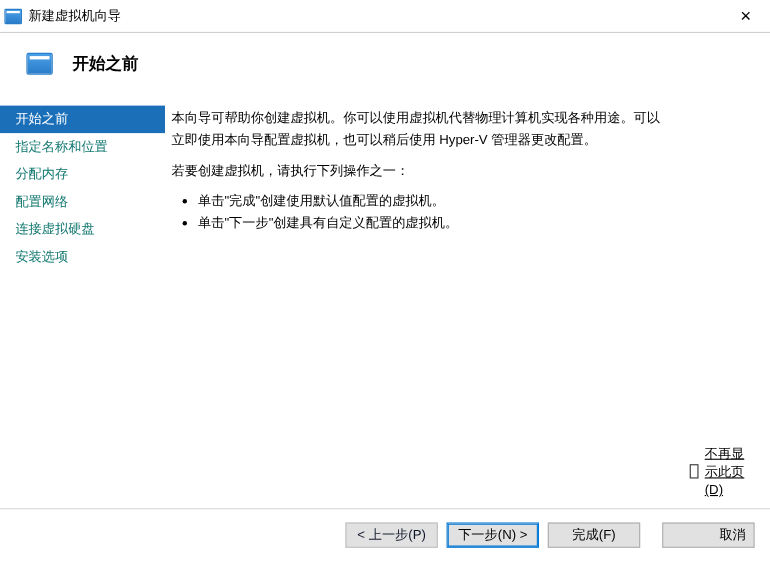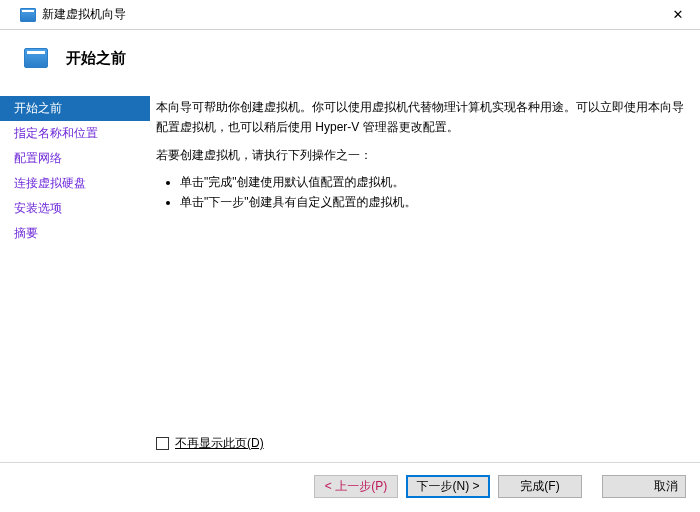--- a/index.html
+++ b/index.html
@@ -1,47 +1,47 @@
 <!DOCTYPE html>
 <html><head>
   <meta charset="utf-8">
   <style>
     * { margin: 0; padding: 0; box-sizing: border-box; font-family: "Microsoft YaHei", "Segoe UI", sans-serif; }
     body { background: #fff; width: 700px; height: 512px; display: flex; flex-direction: column; font-size: 12px; color: #000; }
     
-    .titlebar { height: 30px; display: flex; align-items: center; justify-content: space-between; border-bottom: 1px solid #d0d0d0; padding-left: 20px; }
+    .titlebar { height: 30px; display: flex; align-items: center; justify-content: space-between; border-bottom: 1px solid #d0d0d0; padding-left: 4px; }
     .titlebar-left { display: flex; align-items: center; gap: 6px; }
     .title-icon { width: 16px; height: 14px; background: linear-gradient(180deg, #4aa0e8 0%, #2a7dc8 100%); border: 1px solid #2a7dc8; border-radius: 1px; position: relative; }
     .title-icon::after { content: ""; position: absolute; left: 1px; right: 1px; top: 1px; height: 2px; background: #fff; }
     .titlebar-close { width: 44px; height: 29px; display: flex; align-items: center; justify-content: center; font-size: 13px; }
     
     .header { padding: 18px 24px 22px 24px; display: flex; align-items: center; gap: 18px; }
     .header-icon { width: 24px; height: 20px; background: linear-gradient(180deg, #4aa0e8 0%, #2a7dc8 100%); border: 1px solid #2a7dc8; border-radius: 2px; position: relative; }
     .header-icon::after { content: ""; position: absolute; left: 2px; right: 2px; top: 2px; height: 3px; background: #fff; }
     .header-title { font-size: 15px; font-weight: bold; }
     
     .content { display: flex; flex: 1; min-height: 0; }
     
     .sidebar { width: 150px; padding-top: 6px; }
-    .step { padding: 4px 10px 4px 14px; font-size: 12px; color: #6d28d9; cursor: pointer; }
+    .step { padding: 4px 10px 4px 14px; font-size: 12px; color: #0f766e; cursor: pointer; }
     .step.indent { }
     .step.active { background: #1a6fb8; color: #fff; }
     
-    .main { flex: 1; padding: 8px 14px 0 6px; display: flex; flex-direction: column; gap: 16px; }
+    .main { flex: 1; padding: 8px 14px 0 6px; display: flex; flex-direction: row; gap: 16px; }
     .body-text { line-height: 1.65; }
     .body-text p { margin-bottom: 8px; }
     .bullets { margin: 0 0 8px 24px; }
     .bullets li { list-style: disc; }
     
     .checkbox-row { margin-top: auto; padding: 8px 0 10px 0; display: flex; align-items: center; gap: 6px; text-decoration: underline; }
     .checkbox-box { width: 13px; height: 13px; border: 1px solid #333; }
     
     .footer { border-top: 1px solid #d8d8d8; padding: 12px 14px 14px 0; display: flex; justify-content: flex-end; gap: 8px; }
     .btn { min-width: 84px; height: 23px; background: #e1e1e1; border: 1px solid #adadad; font-size: 12px; display: flex; align-items: center; justify-content: center; cursor: pointer; }
-    .btn.disabled { color: #be185d; border-color: #bfbfbf; cursor: default; }
+    .btn.disabled { color: #0f172a; border-color: #bfbfbf; cursor: default; }
     .btn.default { border-color: #0078d7; box-shadow: inset 0 0 0 1px #0078d7; }
     .cancel-group { margin-left: 12px; padding-left: 44px; }
   </style>
 </head>
 <body>
 
 <div class="titlebar">
   <div class="titlebar-left">
     <span class="title-icon"></span>
     <span>新建虚拟机向导</span>
@@ -53,24 +53,24 @@
 
 <div class="header">
   <span class="header-icon"></span>
   <span class="header-title">开始之前</span>
 </div>
 
 <div class="content">
   <div class="sidebar">
     <div class="step active"><span>开始之前</span></div>
     <div class="step"><span>指定名称和位置</span></div>
+    <div class="step"><span>分配内存</span></div>
     <div class="step"><span>配置网络</span></div>
     <div class="step"><span>连接虚拟硬盘</span></div>
     <div class="step indent"><span>安装选项</span></div>
-    <div class="step"><span>摘要</span></div>
   </div>
 
   <div class="main">
     <div class="body-text">
       <p>本向导可帮助你创建虚拟机。你可以使用虚拟机代替物理计算机实现各种用途。可以立即使用本向导配置虚拟机，也可以稍后使用 Hyper-V 管理器更改配置。</p>
       <p>若要创建虚拟机，请执行下列操作之一：</p>
       <ul class="bullets">
         <li>单击"完成"创建使用默认值配置的虚拟机。</li>
         <li>单击"下一步"创建具有自定义配置的虚拟机。</li>
       </ul>

